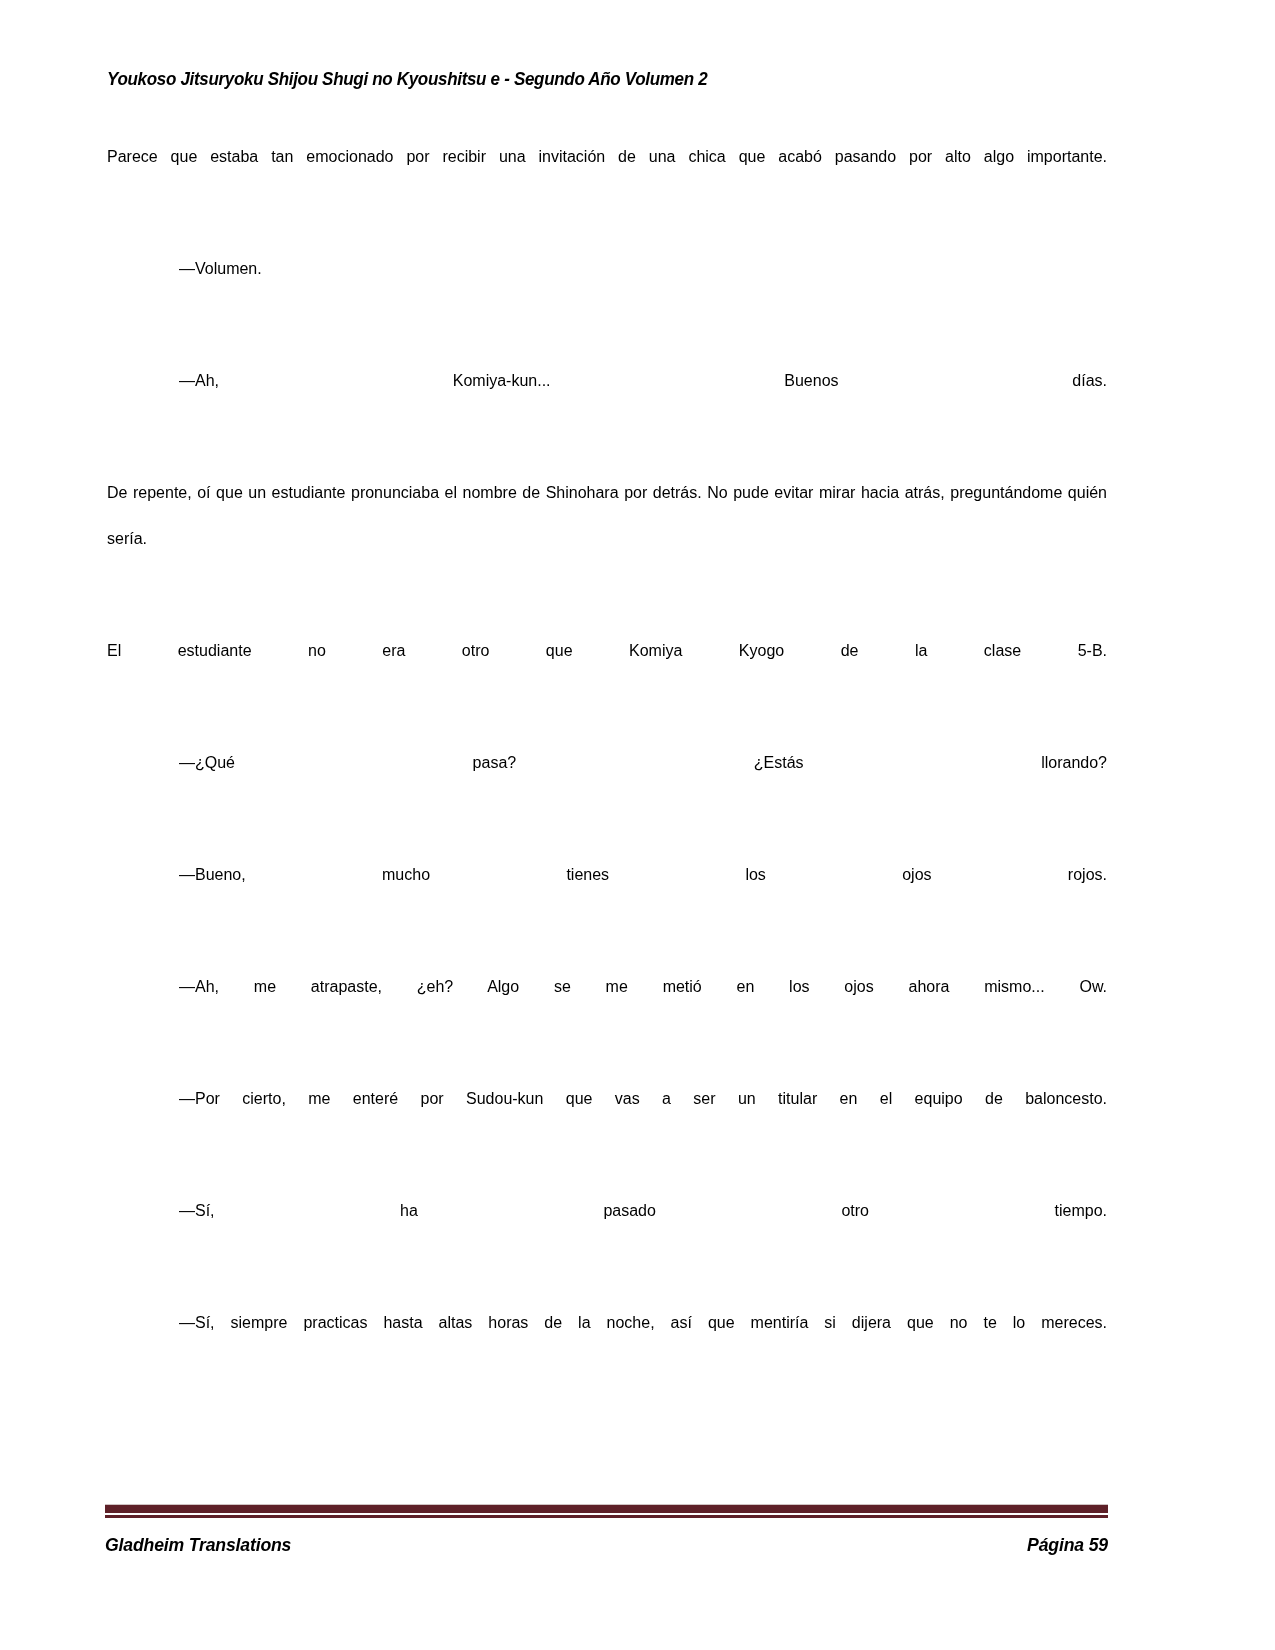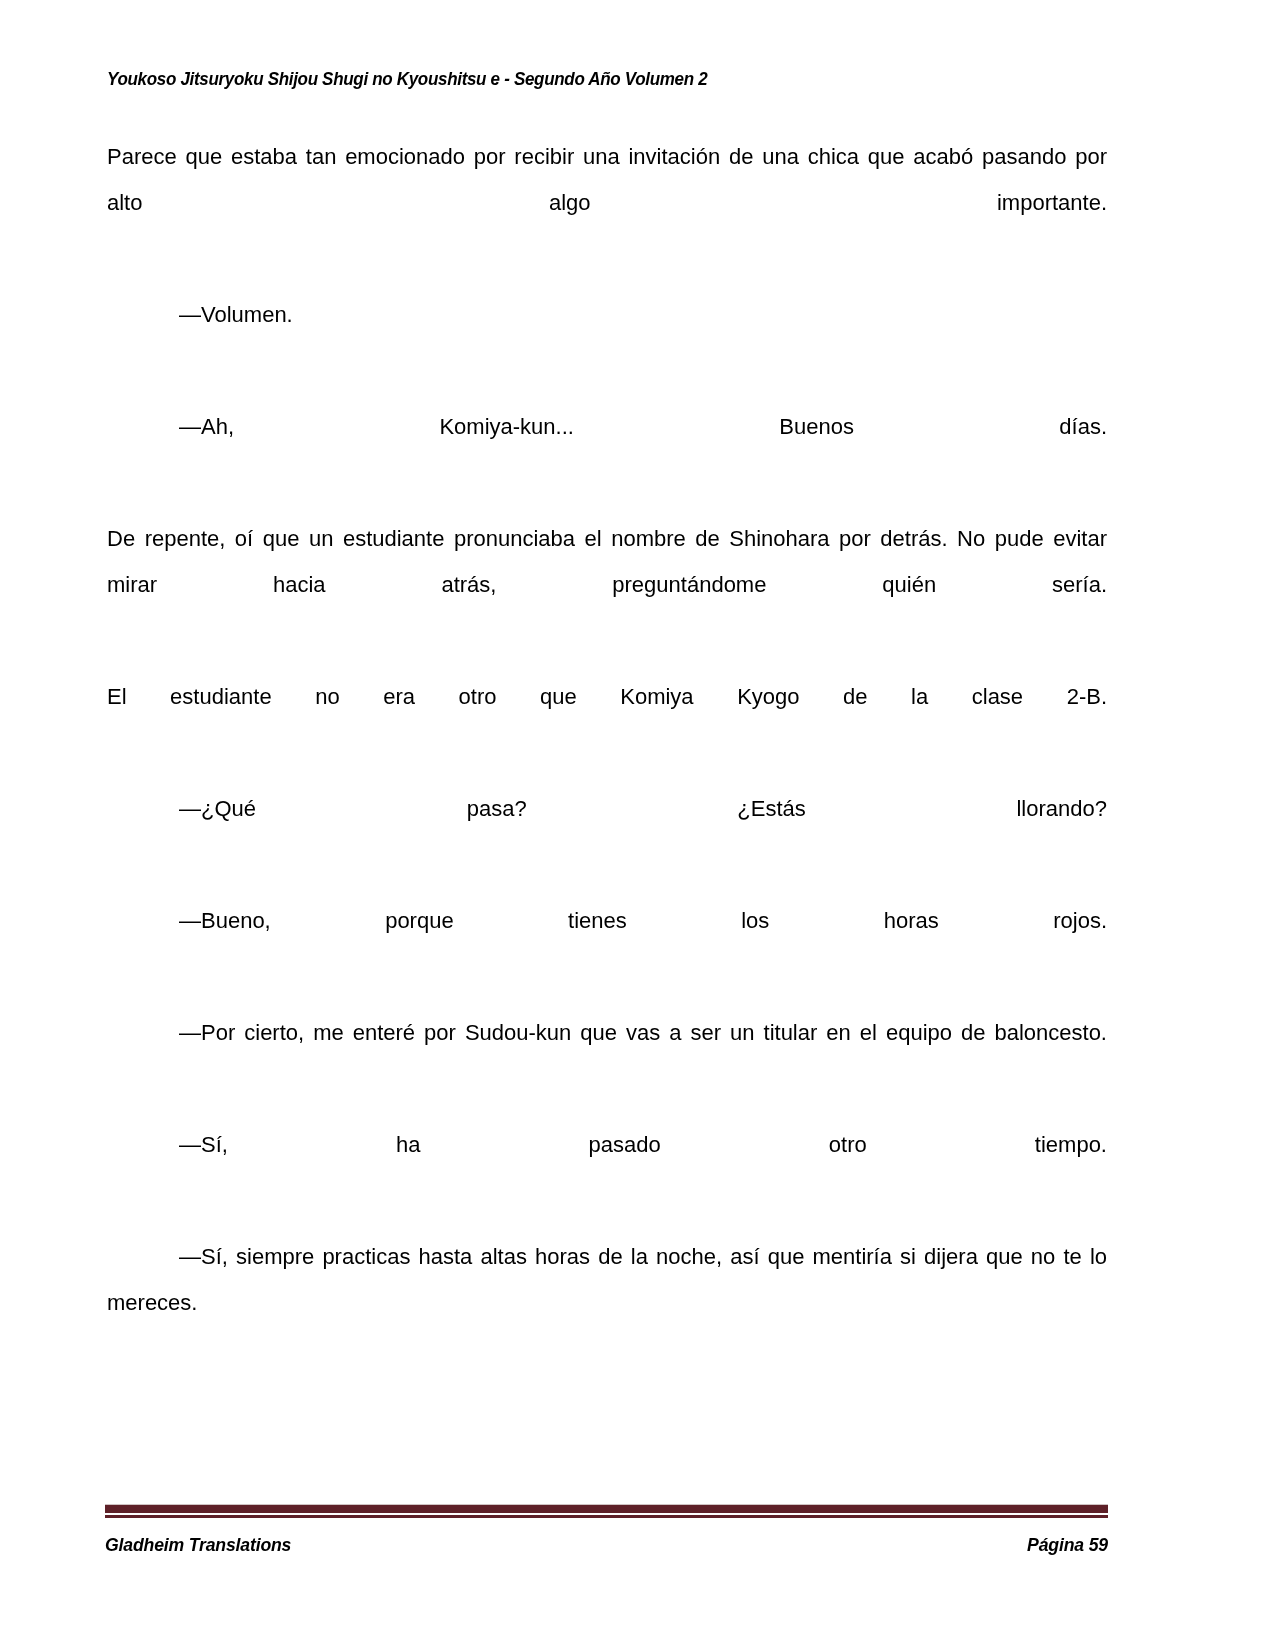--- a/index.html
+++ b/index.html
@@ -46,21 +46,21 @@
 
   
   .content {
     position: absolute;
     left: 107px;
     top: 134px;
     width: 1000px;
   }
 
   .para {
-    font-size: 22px;
+    font-size: 16px;
     line-height: 46px;
     text-align: justify;
     text-justify: inter-word;
     margin: 0 0 20px 0;
     color: #000000;
     font-family: "Liberation Sans", sans-serif;
     -webkit-font-smoothing: none;
   }
   .para:last-child { margin-bottom: 0; }
 
@@ -128,27 +128,28 @@
   <div class="content">
 
     <p class="para">Parece que estaba tan emocionado por recibir una invitación de una chica que acabó pasando por alto algo importante.</p>
 
     <p class="para indent">—Volumen.</p>
 
     <p class="para indent">—Ah, Komiya-kun... Buenos días.</p>
 
     <p class="para">De repente, oí que un estudiante pronunciaba el nombre de Shinohara por detrás. No pude evitar mirar hacia atrás, preguntándome quién sería.</p>
 
-    <p class="para">El estudiante no era otro que Komiya Kyogo de la clase 2-B.</p>
+    <p class="para">El estudiante no era otro que Komiya Kyogo de la clase 5-B.</p>
 
     <p class="para indent">—¿Qué pasa? ¿Estás llorando?</p>
 
 
-    <p class="para indent">—Bueno, porque tienes los horas rojos.</p>
+    <p class="para indent">—Bueno, mucho tienes los ojos rojos.</p>
 
+    <p class="para indent">—Ah, me atrapaste, ¿eh? Algo se me metió en los ojos ahora mismo... Ow.</p>
 
 
     <p class="para indent">—Por cierto, me enteré por Sudou-kun que vas a ser un titular en el equipo de baloncesto.</p>
 
     <p class="para indent">—Sí, ha pasado otro tiempo.</p>
 
     <p class="para indent">—Sí, siempre practicas hasta altas horas de la noche, así que mentiría si dijera que no te lo mereces.</p>
 
   </div>
 

